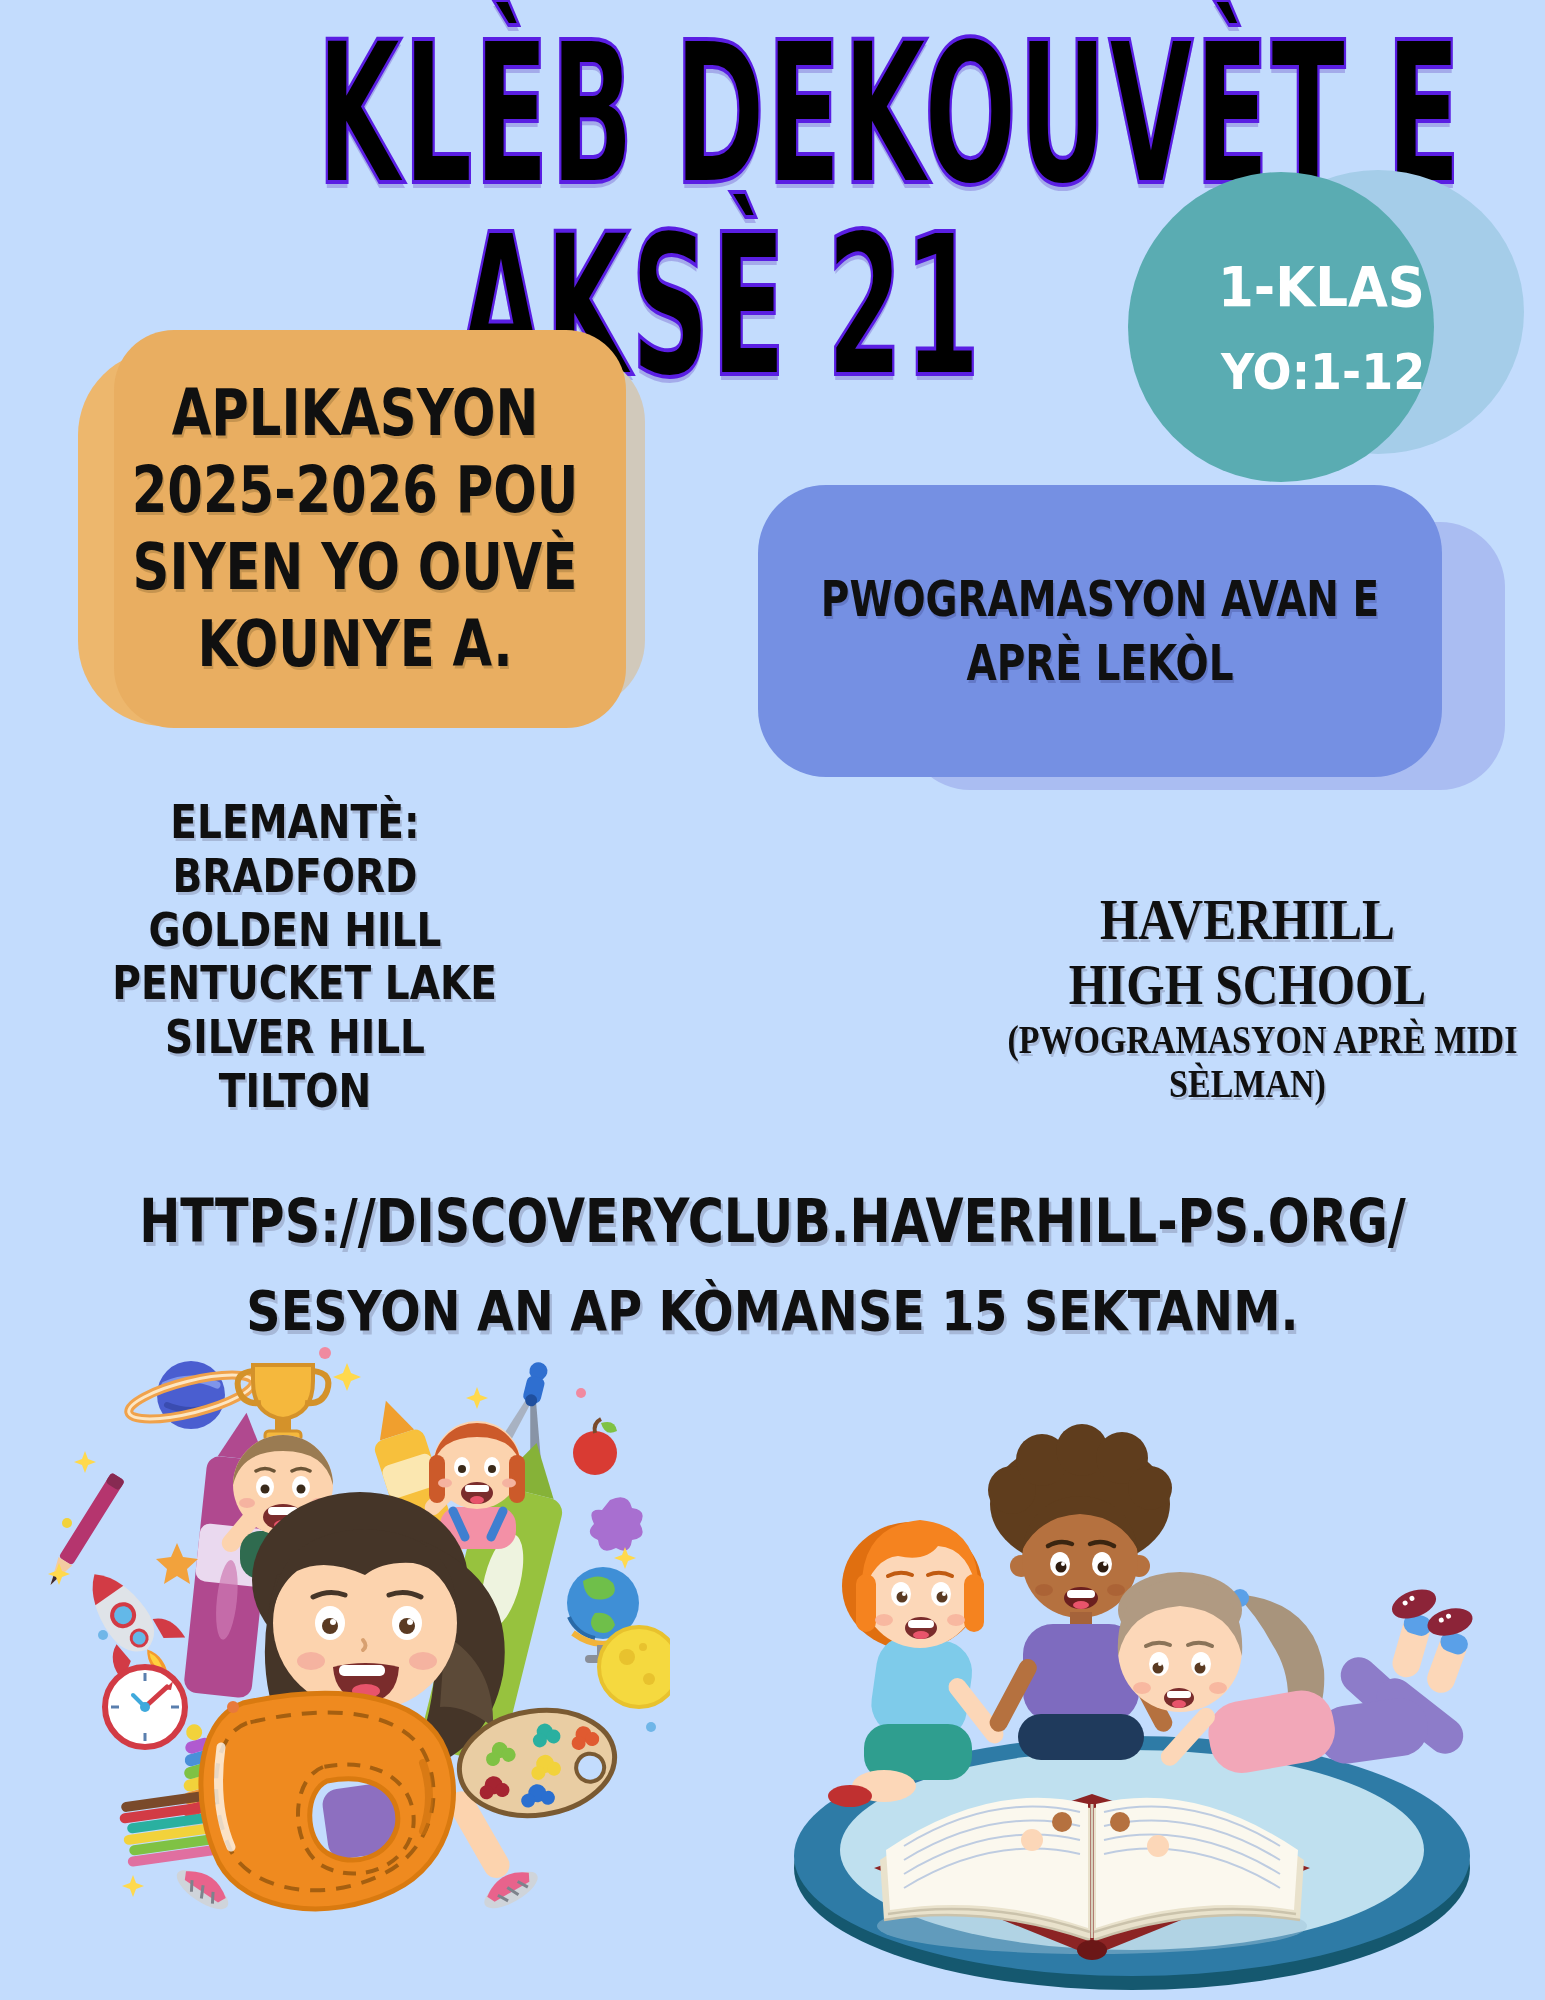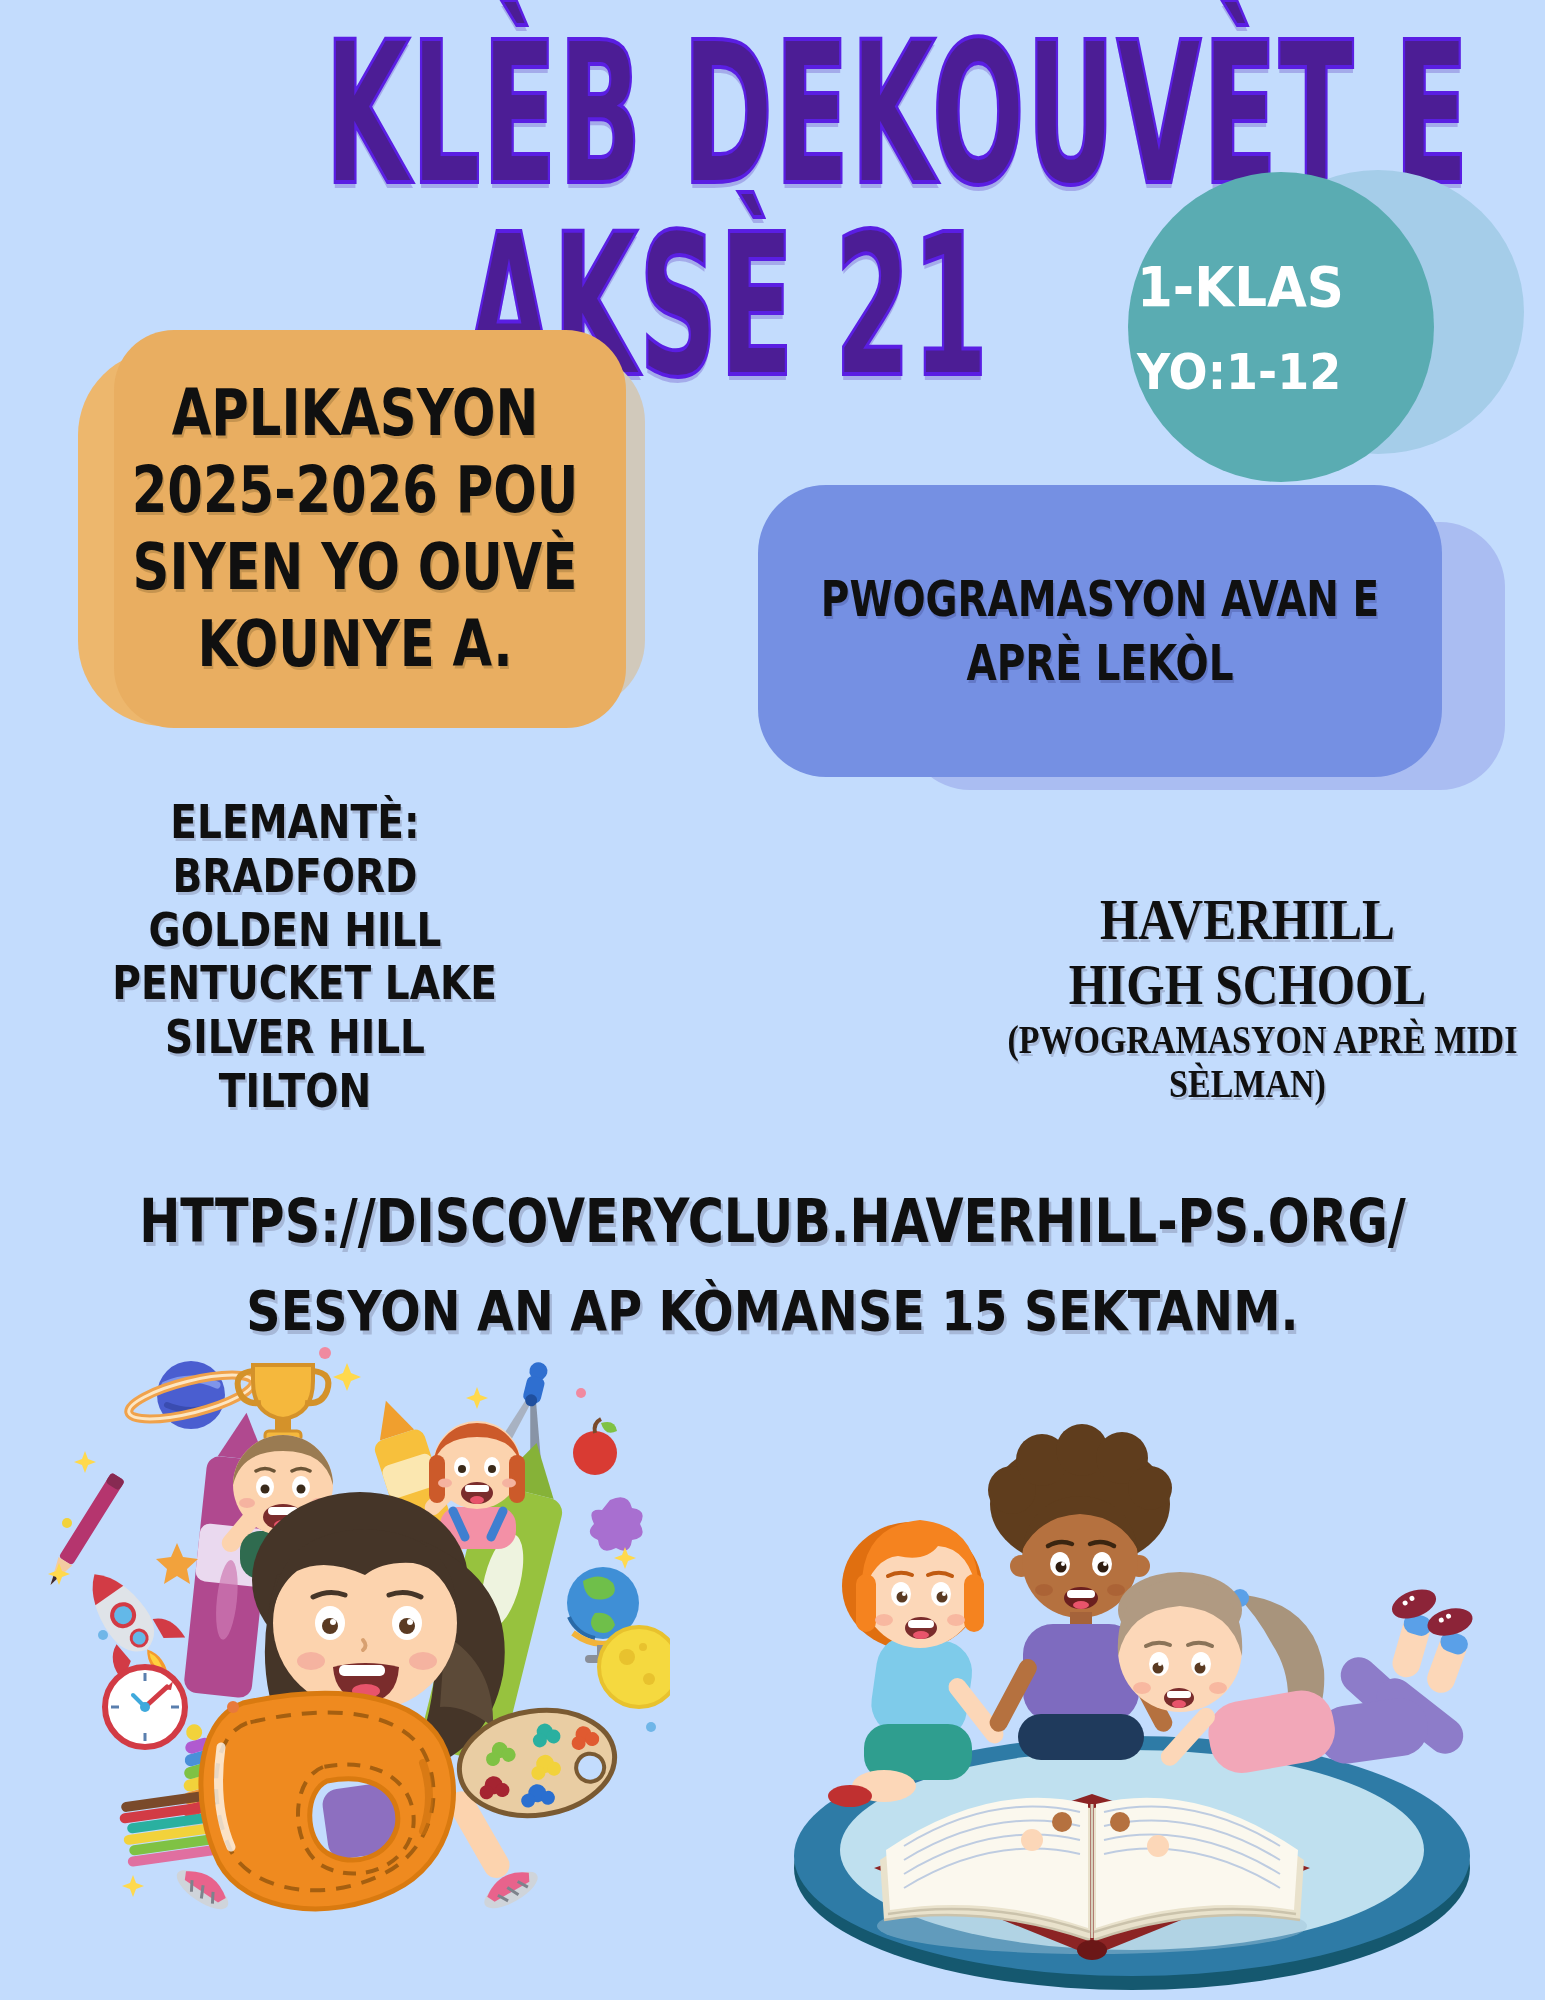--- a/index.html
+++ b/index.html
@@ -2,33 +2,33 @@
 <html><head>
 <meta charset="utf-8">
 <style>
   html,body { margin:0; padding:0; background:#c3dcfd; }
   .poster {
     position:relative; width:1545px; height:2000px; background:#c3dcfd;
     overflow:hidden; font-family:"DejaVu Sans","Liberation Sans",sans-serif;
   }
   
   .title { position:absolute; top:18px; left:0; width:1440px; text-align:center;
-           color:#4c1d95; font-weight:bold;margin-left:8px; }
+           color:#000000; font-weight:bold; }
   .title .ln {
     font-size:196px; line-height:0.98; white-space:nowrap;
     transform:scaleX(0.56); transform-origin:50% 50%;
     -webkit-text-stroke:4px #5a1ee3; letter-spacing:2px;
     text-shadow:0 6px 0 rgba(70,25,180,0.25);
   }
   
   .badge-shadow { position:absolute; left:1232px; top:170px; width:292px; height:284px;
                   border-radius:50%; background:#a5cde9; }
   .badge { position:absolute; left:1128px; top:172px; width:306px; height:310px;
            border-radius:50%; background:#5aacb2; display:flex; flex-direction:column;
-           align-items:flex-start; justify-content:center; gap:24px; color:#ffffff;
+           align-items:flex-end; justify-content:center; gap:24px; color:#ffffff;
            font-weight:bold; }
   .badge .b1 { font-size:56px; transform:scaleX(0.92); white-space:nowrap; }
   .badge .b2 { font-size:50px; transform:scaleX(0.92); white-space:nowrap; }
   
   .card-piece { position:absolute; }
   .app-shadow { left:150px; top:352px; width:495px; height:358px; border-radius:70px; background:#d1c9bb; }
   .app-back   { left:78px;  top:350px; width:470px; height:376px; border-radius:85px; background:#edb76d; }
   .app-front  { left:114px; top:330px; width:512px; height:398px; border-radius:60px; background:#e9ae61; }
   .app-text   { left:92px;  top:332px; width:526px; height:394px;
                 display:flex; flex-direction:column; align-items:center; justify-content:center;

